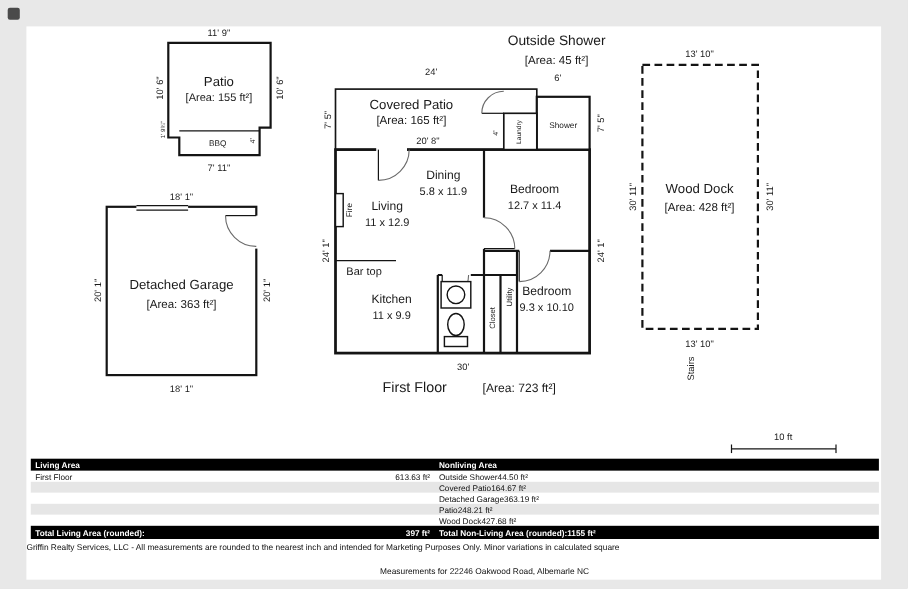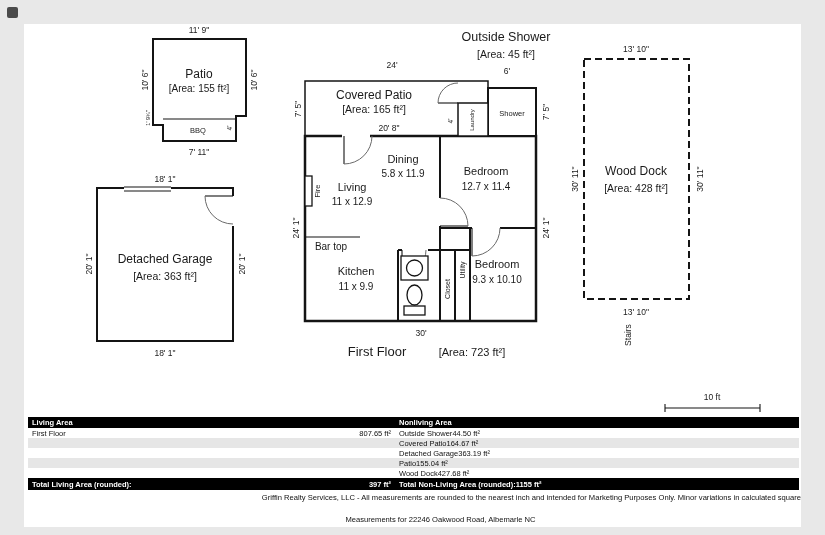--- a/index.html
+++ b/index.html
@@ -65,21 +65,21 @@
   .tr.data.alt { background: #e6e6e6; }
   .half-l { width: 367px; display: flex; justify-content: space-between; padding: 0 4px; box-sizing: border-box; }
   .half-r { width: 404px; display: flex; justify-content: flex-start; padding: 0 4px; box-sizing: border-box; }
   .cell-label { text-align: left; }
   .cell-value { text-align: right; }
 
   .disclaimer {
     position: absolute;
     left: 24px; top: 492px;
     width: 777px;
-    text-align: right;
+    text-align: left;
     font-size: 7.6px;
     line-height: 11px;
     color: #111;
   }
   .address-line {
     position: absolute;
     left: 24px; top: 515px;
     width: 777px;
     text-align: center;
     font-size: 7.6px;
@@ -230,21 +230,21 @@
       <div class="half-l">
           <span class="cell-label">Living Area</span>
         </div>
       <div class="half-r">
           <span class="cell-label">Nonliving Area</span>
         </div>
     </div>
     <div class="tr data">
       <div class="half-l">
         <span class="cell-label">First Floor</span>
-        <span class="cell-value">807.65 ft²</span>
+        <span class="cell-value">613.63 ft²</span>
       </div>
       <div class="half-r">
         <span class="cell-label">Outside Shower</span>
         <span class="cell-value">44.50 ft²</span>
       </div>
     </div>
     <div class="tr data alt">
       <div class="half-l">
           <span></span>
           <span></span>
@@ -264,21 +264,21 @@
         <span class="cell-value">363.19 ft²</span>
       </div>
     </div>
     <div class="tr data alt">
       <div class="half-l">
           <span></span>
           <span></span>
         </div>
       <div class="half-r">
         <span class="cell-label">Patio</span>
-        <span class="cell-value">155.04 ft²</span>
+        <span class="cell-value">248.21 ft²</span>
       </div>
     </div>
     <div class="tr data">
       <div class="half-l">
           <span></span>
           <span></span>
         </div>
       <div class="half-r">
         <span class="cell-label">Wood Dock</span>
         <span class="cell-value">427.68 ft²</span>

